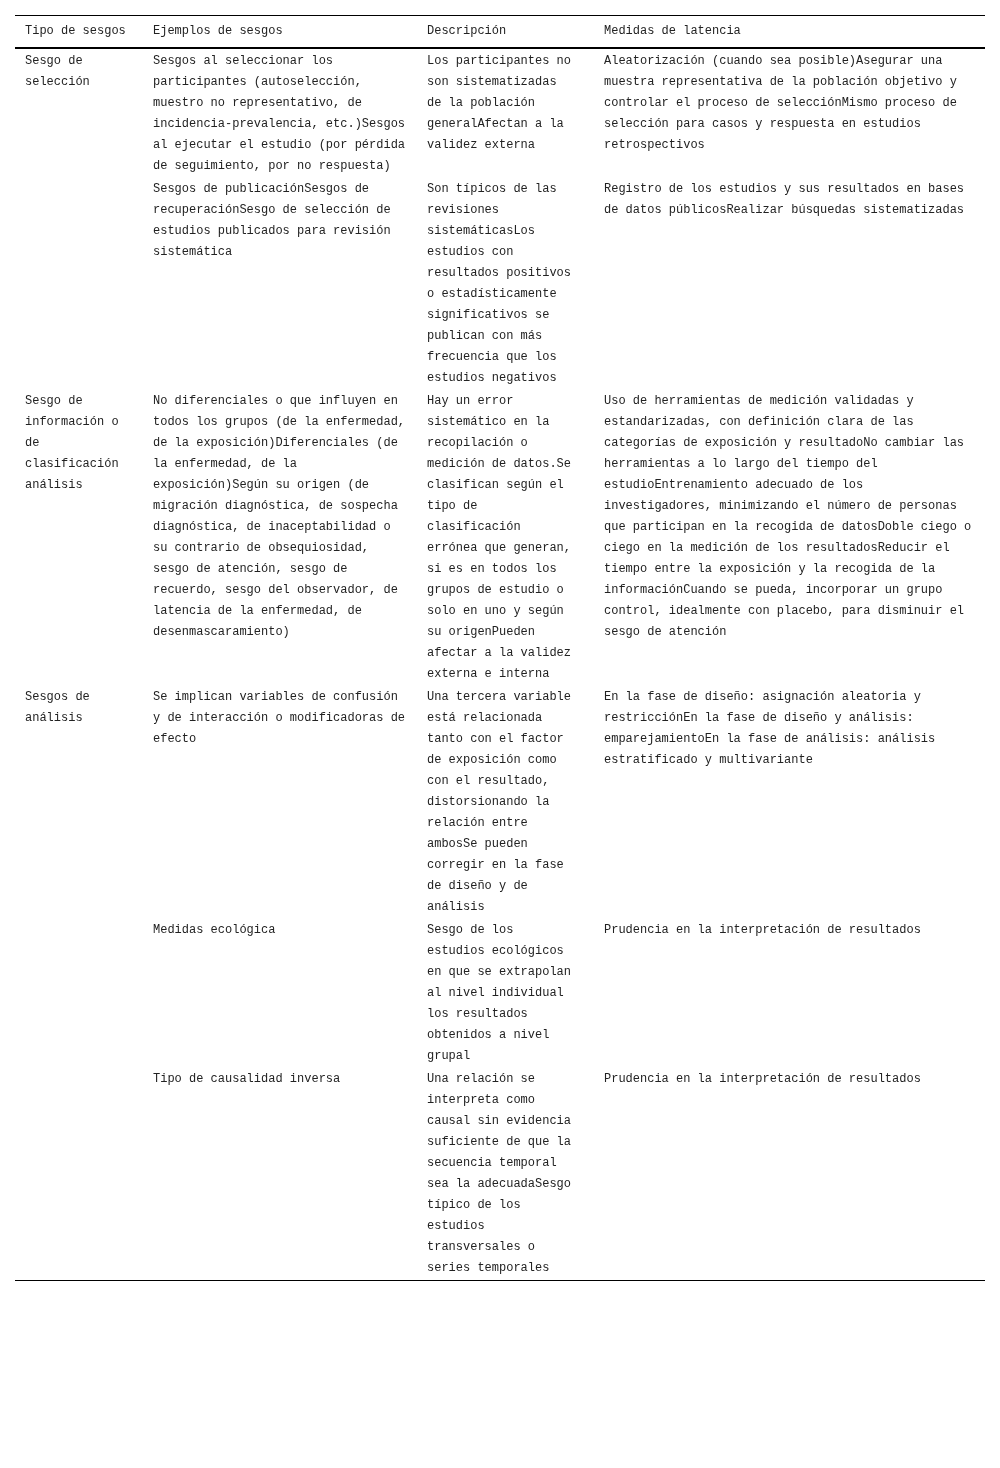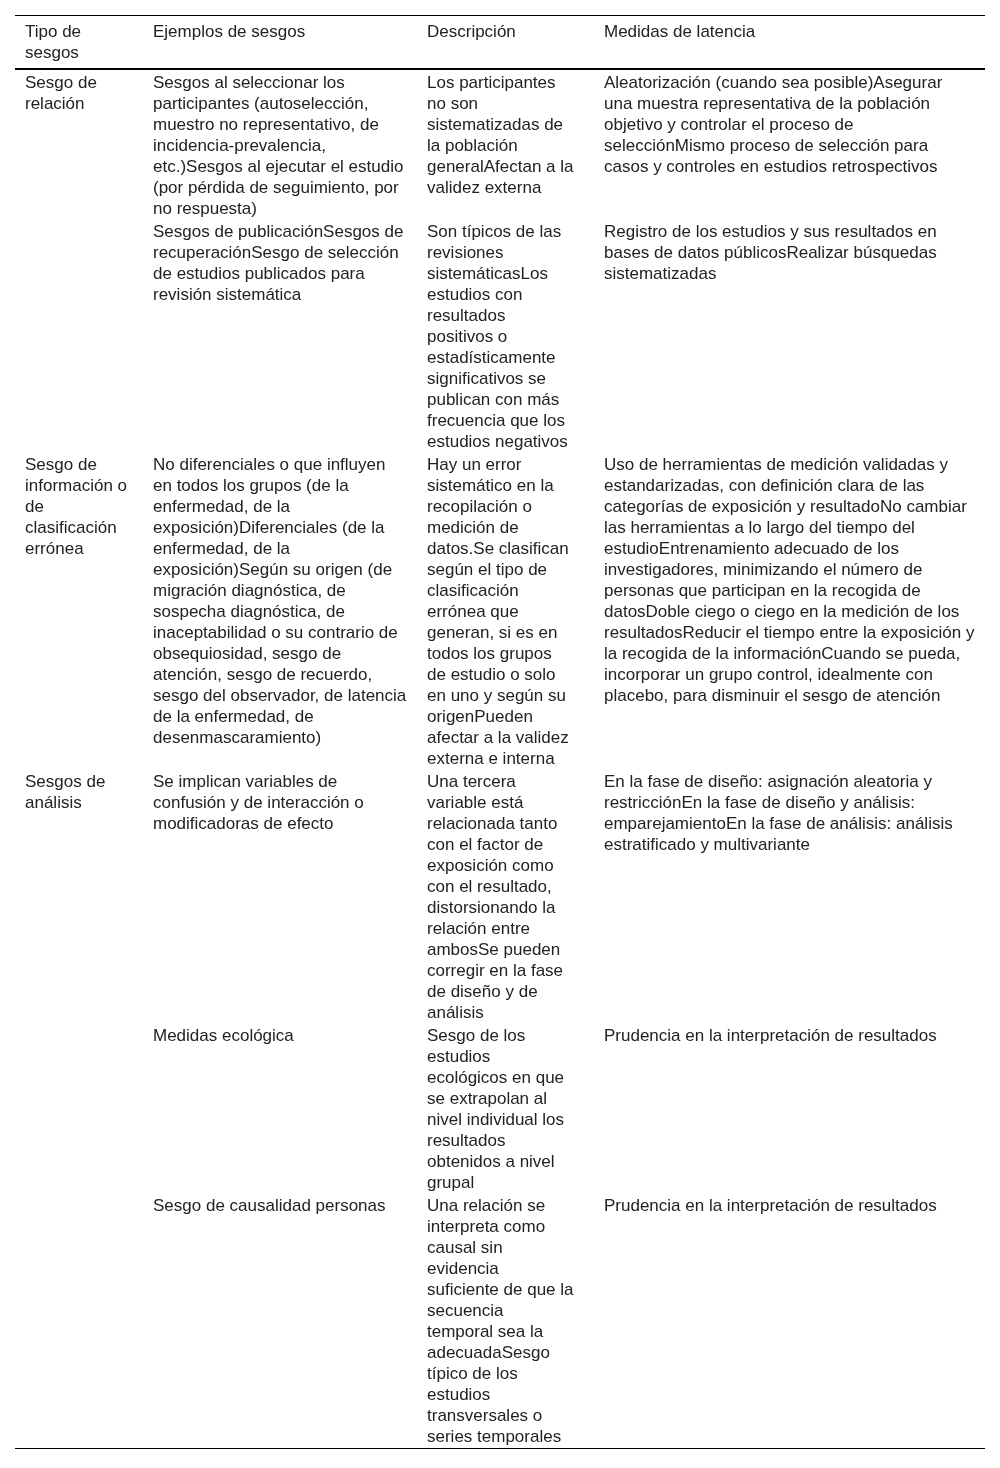--- a/index.html
+++ b/index.html
@@ -1,20 +1,20 @@
 <!DOCTYPE html>
 <html><head>
 <meta charset="utf-8">
 <style>
   html, body { margin: 0; padding: 0; background: #ffffff; }
   body { width: 1000px; height: 1468px; position: relative; overflow: hidden;
          font-family: "Liberation Sans", sans-serif; color: #222222; }
   .table-wrap { position: absolute; left: 15px; top: 15px; width: 970px; }
   table { border-collapse: collapse; width: 970px; table-layout: fixed;
-          font-size: 17px; line-height: 21px; }
+          font-size: 12px; line-height: 21px; font-family: Liberation Mono, monospace; }
   thead tr { border-top: 1px solid #000000; border-bottom: 2px solid #000000; }
   tbody { border-bottom: 1px solid #000000; }
   th { font-weight: normal; text-align: left; vertical-align: top; padding: 5px 10px 5px 10px; }
   td { text-align: left; vertical-align: top; padding: 1px 10px 1px 10px; }
   tbody tr:first-child td { padding-top: 2px; }
   col.c1 { width: 128px; }
   col.c2 { width: 274px; }
   col.c3 { width: 177px; }
   col.c4 { width: 391px; }
   td.c3cell { padding-right: 20px; }
@@ -34,49 +34,49 @@
       <tr>
         <th>Tipo de sesgos</th>
         <th>Ejemplos de sesgos</th>
         <th>Descripción</th>
         <th>Medidas de latencia</th>
       </tr>
     </thead>
     <tbody>
 
       <tr>
-        <td rowspan="2">Sesgo de relación</td>
+        <td rowspan="2">Sesgo de selección</td>
         <td>Sesgos al seleccionar los participantes (autoselección, muestro no representativo, de incidencia-prevalencia, etc.)Sesgos al ejecutar el estudio (por pérdida de seguimiento, por no respuesta)</td>
         <td class="c3cell">Los participantes no son sistematizadas de la población generalAfectan a la validez externa</td>
-        <td>Aleatorización (cuando sea posible)Asegurar una muestra representativa de la población objetivo y controlar el proceso de selecciónMismo proceso de selección para casos y controles en estudios retrospectivos</td>
+        <td>Aleatorización (cuando sea posible)Asegurar una muestra representativa de la población objetivo y controlar el proceso de selecciónMismo proceso de selección para casos y respuesta en estudios retrospectivos</td>
       </tr>
       <tr>
         <td>Sesgos de publicaciónSesgos de recuperaciónSesgo de selección de estudios publicados para revisión sistemática</td>
         <td class="c3cell">Son típicos de las revisiones sistemáticasLos estudios con resultados positivos o estadísticamente significativos se publican con más frecuencia que los estudios negativos</td>
         <td>Registro de los estudios y sus resultados en bases de datos públicosRealizar búsquedas sistematizadas</td>
       </tr>
 
       <tr>
-        <td>Sesgo de información o de clasificación errónea</td>
+        <td>Sesgo de información o de clasificación análisis</td>
         <td>No diferenciales o que influyen en todos los grupos (de la enfermedad, de la exposición)Diferenciales (de la enfermedad, de la exposición)Según su origen (de migración diagnóstica, de sospecha diagnóstica, de inaceptabilidad o su contrario de obsequiosidad, sesgo de atención, sesgo de recuerdo, sesgo del observador, de latencia de la enfermedad, de desenmascaramiento)</td>
         <td class="c3cell">Hay un error sistemático en la recopilación o medición de datos.Se clasifican según el tipo de clasificación errónea que generan, si es en todos los grupos de estudio o solo en uno y según su origenPueden afectar a la validez externa e interna</td>
         <td>Uso de herramientas de medición validadas y estandarizadas, con definición clara de las categorías de exposición y resultadoNo cambiar las herramientas a lo largo del tiempo del estudioEntrenamiento adecuado de los investigadores, minimizando el número de personas que participan en la recogida de datosDoble ciego o ciego en la medición de los resultadosReducir el tiempo entre la exposición y la recogida de la informaciónCuando se pueda, incorporar un grupo control, idealmente con placebo, para disminuir el sesgo de atención</td>
       </tr>
 
       <tr>
         <td rowspan="3">Sesgos de análisis</td>
         <td>Se implican variables de confusión y de interacción o modificadoras de efecto</td>
         <td class="c3cell">Una tercera variable está relacionada tanto con el factor de exposición como con el resultado, distorsionando la relación entre ambosSe pueden corregir en la fase de diseño y de análisis</td>
         <td>En la fase de diseño: asignación aleatoria y restricciónEn la fase de diseño y análisis: emparejamientoEn la fase de análisis: análisis estratificado y multivariante</td>
       </tr>
       <tr>
         <td>Medidas ecológica</td>
         <td class="c3cell">Sesgo de los estudios ecológicos en que se extrapolan al nivel individual los resultados obtenidos a nivel grupal</td>
         <td>Prudencia en la interpretación de resultados</td>
       </tr>
       <tr>
-        <td>Sesgo de causalidad personas</td>
+        <td>Tipo de causalidad inversa</td>
         <td class="c3cell">Una relación se interpreta como causal sin evidencia suficiente de que la secuencia temporal sea la adecuadaSesgo típico de los estudios transversales o series temporales</td>
         <td>Prudencia en la interpretación de resultados</td>
       </tr>
     </tbody>
   </table>
 </div>
 
 </body></html>

